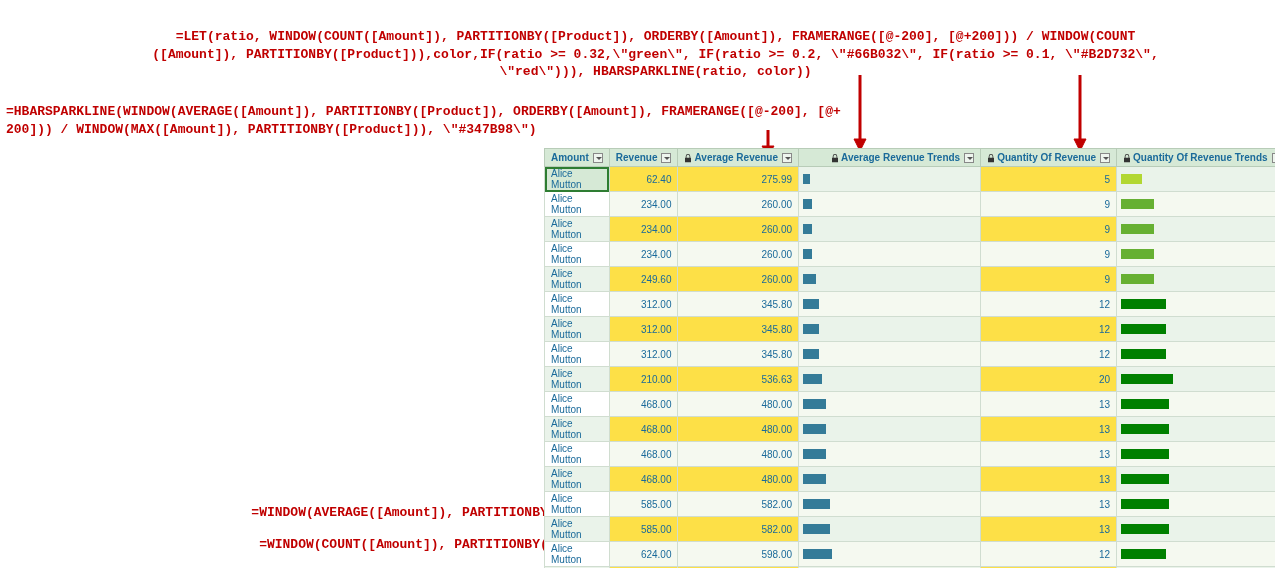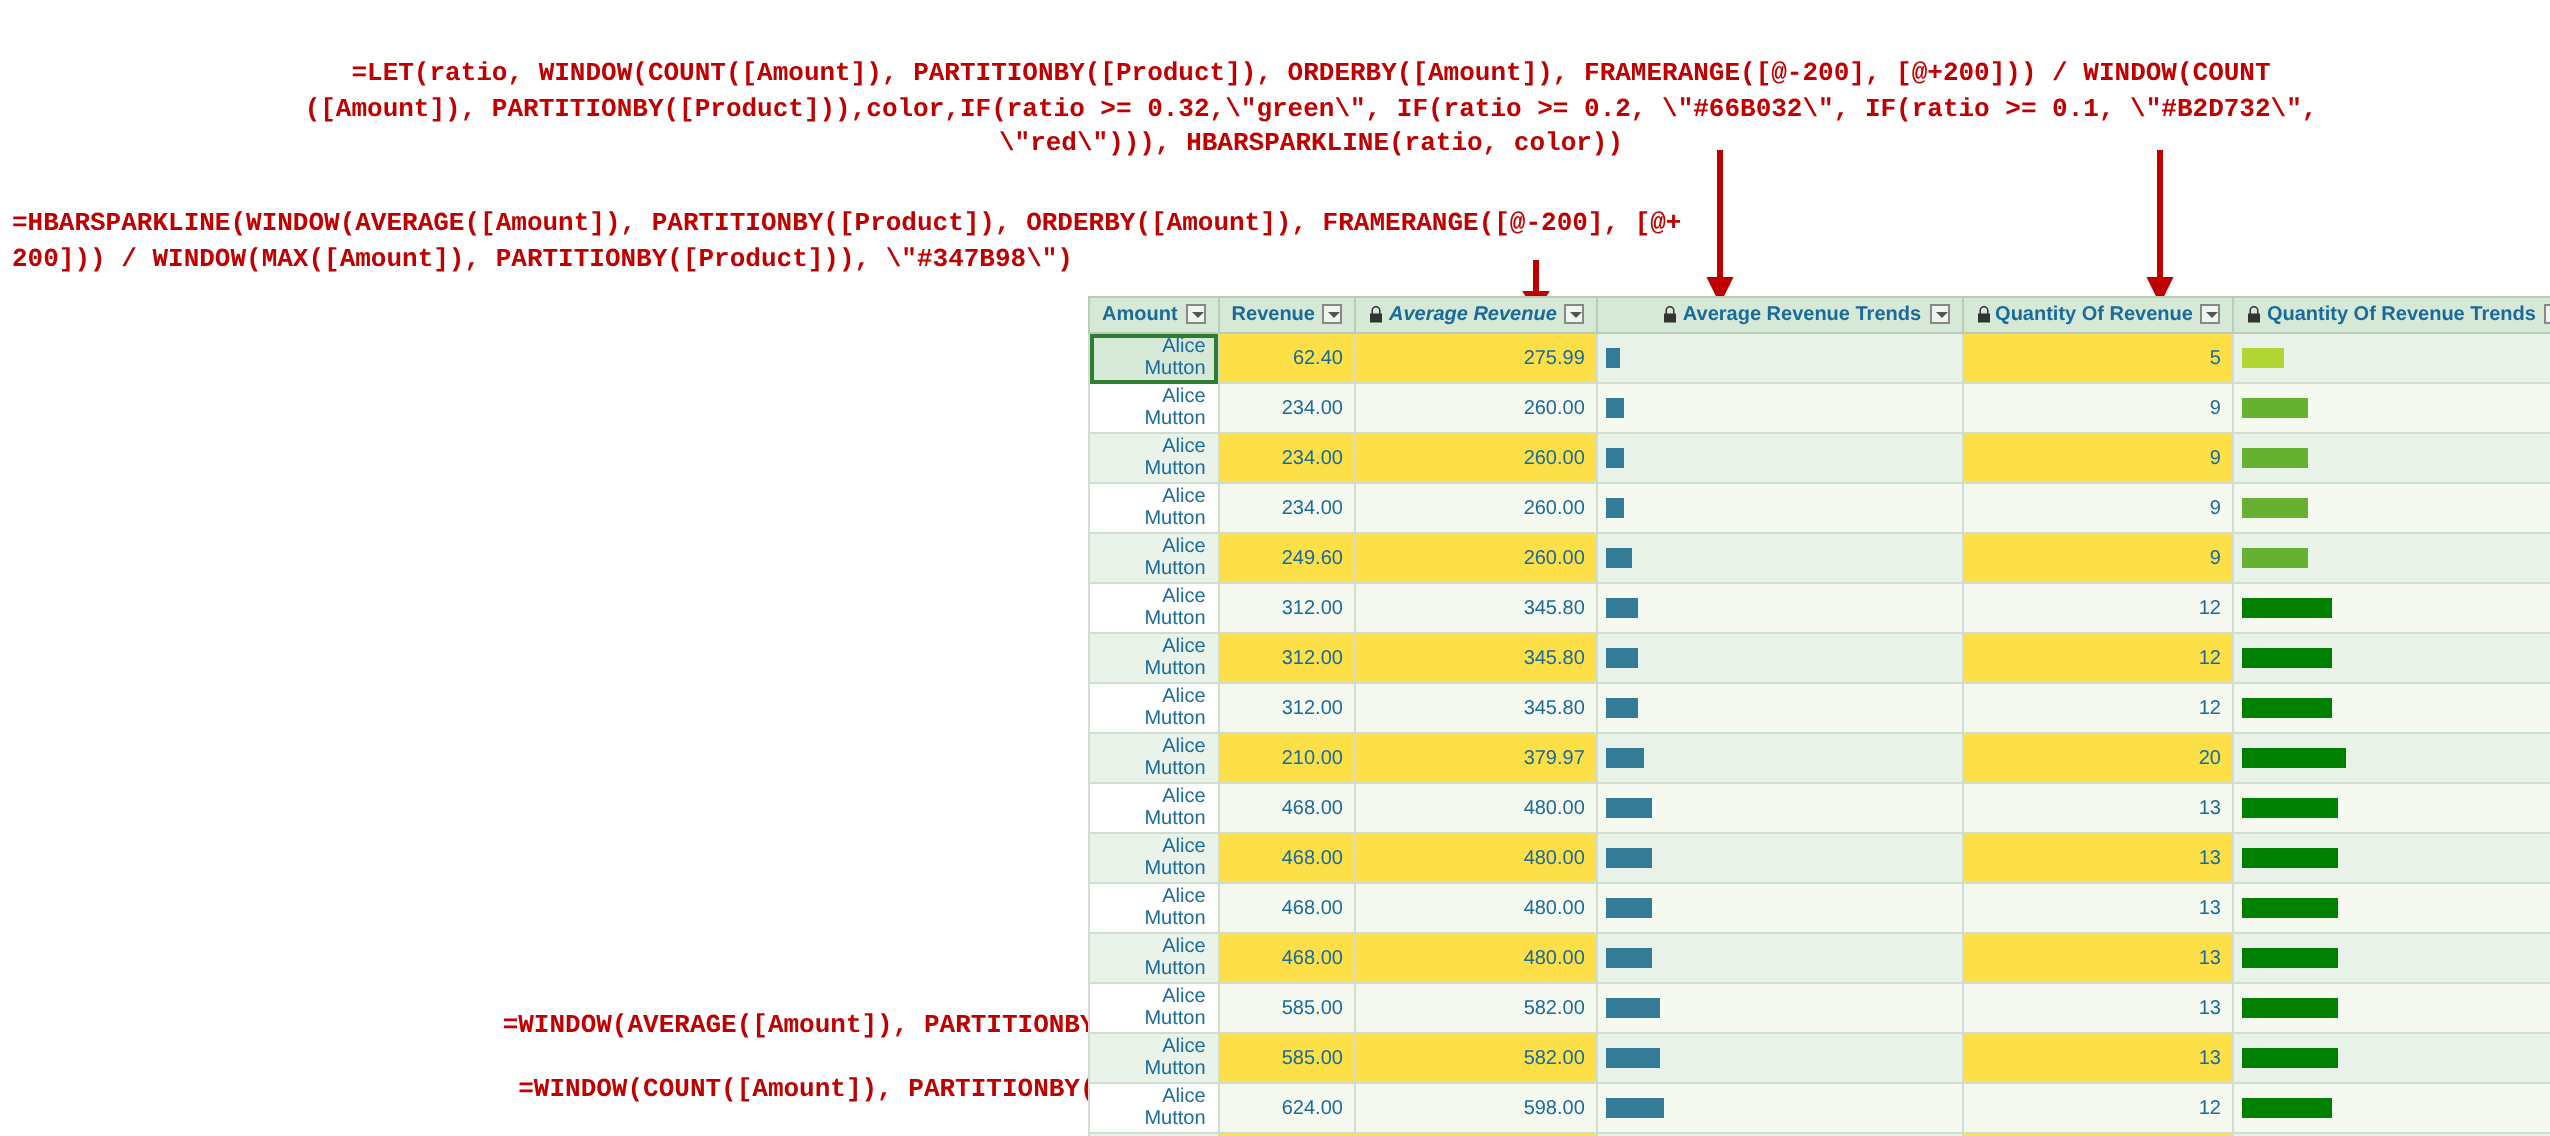--- a/index.html
+++ b/index.html
@@ -66,21 +66,21 @@
     border-right:3px solid transparent;
     border-top:3px solid #555;
   }
   .grid td {
     border: 1px solid #d0ddd0;
     padding: 1px 6px;
     height: 17px;
     color: #1a6a9a;
     vertical-align: middle;
   }
-  .grid td.prod { text-align:right; background:#fff; }
+  .grid td.prod { text-align:left; background:#fff; }
   .grid tr.band td.prod { background:#eaf3ea; }
   .grid tr td.prod.sel { background:#d6e9d6; outline:2px solid #2e7d32; outline-offset:-2px;}
   .grid td.num { text-align:right; font-variant-numeric: tabular-nums; background:#fde047;}
   .grid tr.alt td.num { background:#f5f9f0; }
   .grid td.bar { background:#eaf3ea; padding:2px 4px;}
   .grid tr.alt td.bar { background:#f5f9f0; }
   .hbar {
     height: 10px;
     background: #347b98;
   }
@@ -119,21 +119,21 @@
 <svg class="arrow" style="left:965px; top:475px;" width="20" height="60">
   <line x1="10" y1="58" x2="10" y2="10" stroke="#c00000" stroke-width="3"></line>
   <polygon points="4,12 16,12 10,2"></polygon>
 </svg>
 
 <table class="grid">
   <thead>
     <tr>
       <th style="width:86px;"><span>Amount</span><span class="dd"></span></th>
       <th style="width:70px;"><span>Revenue</span><span class="dd"></span></th>
-      <th style="width:100px;font-style:italic;"><svg class="lockicon" viewBox="0 0 10 12">
+      <th style="width:100px;"><svg class="lockicon" viewBox="0 0 10 12">
             <path d="M2 5V3a3 3 0 016 0v2h1v6H1V5h1zm1 0h4V3a2 2 0 00-4 0v2z" fill="#333"></path>
           </svg><span>Average Revenue</span><span class="dd"></span></th>
       <th style="width:124px;padding-left:32px;"><svg class="lockicon" viewBox="0 0 10 12">
             <path d="M2 5V3a3 3 0 016 0v2h1v6H1V5h1zm1 0h4V3a2 2 0 00-4 0v2z" fill="#333"></path>
           </svg><span>Average Revenue Trends</span><span class="dd"></span></th>
       <th style="width:104px;text-align:center;"><svg class="lockicon" viewBox="0 0 10 12">
             <path d="M2 5V3a3 3 0 016 0v2h1v6H1V5h1zm1 0h4V3a2 2 0 00-4 0v2z" fill="#333"></path>
           </svg><span>Quantity Of Revenue</span><span class="dd"></span></th>
       <th style="width:130px;"><svg class="lockicon" viewBox="0 0 10 12">
             <path d="M2 5V3a3 3 0 016 0v2h1v6H1V5h1zm1 0h4V3a2 2 0 00-4 0v2z" fill="#333"></path>
@@ -233,21 +233,21 @@
           <div class="hbar" style="width: 16px;"></div>
         </td>
         <td class="num">12</td>
         <td class="bar">
           <div class="qbar" style="width: 45px; background: rgb(0, 128, 0);"></div>
         </td>
       </tr>
       <tr class="band">
         <td class="prod">Alice Mutton</td>
         <td class="num">210.00</td>
-        <td class="num">379.97</td>
+        <td class="num">536.63</td>
         <td class="bar">
           <div class="hbar" style="width: 19px;"></div>
         </td>
         <td class="num">20</td>
         <td class="bar">
           <div class="qbar" style="width: 52px; background: rgb(0, 128, 0);"></div>
         </td>
       </tr>
       <tr class="alt">
         <td class="prod">Alice Mutton</td>

